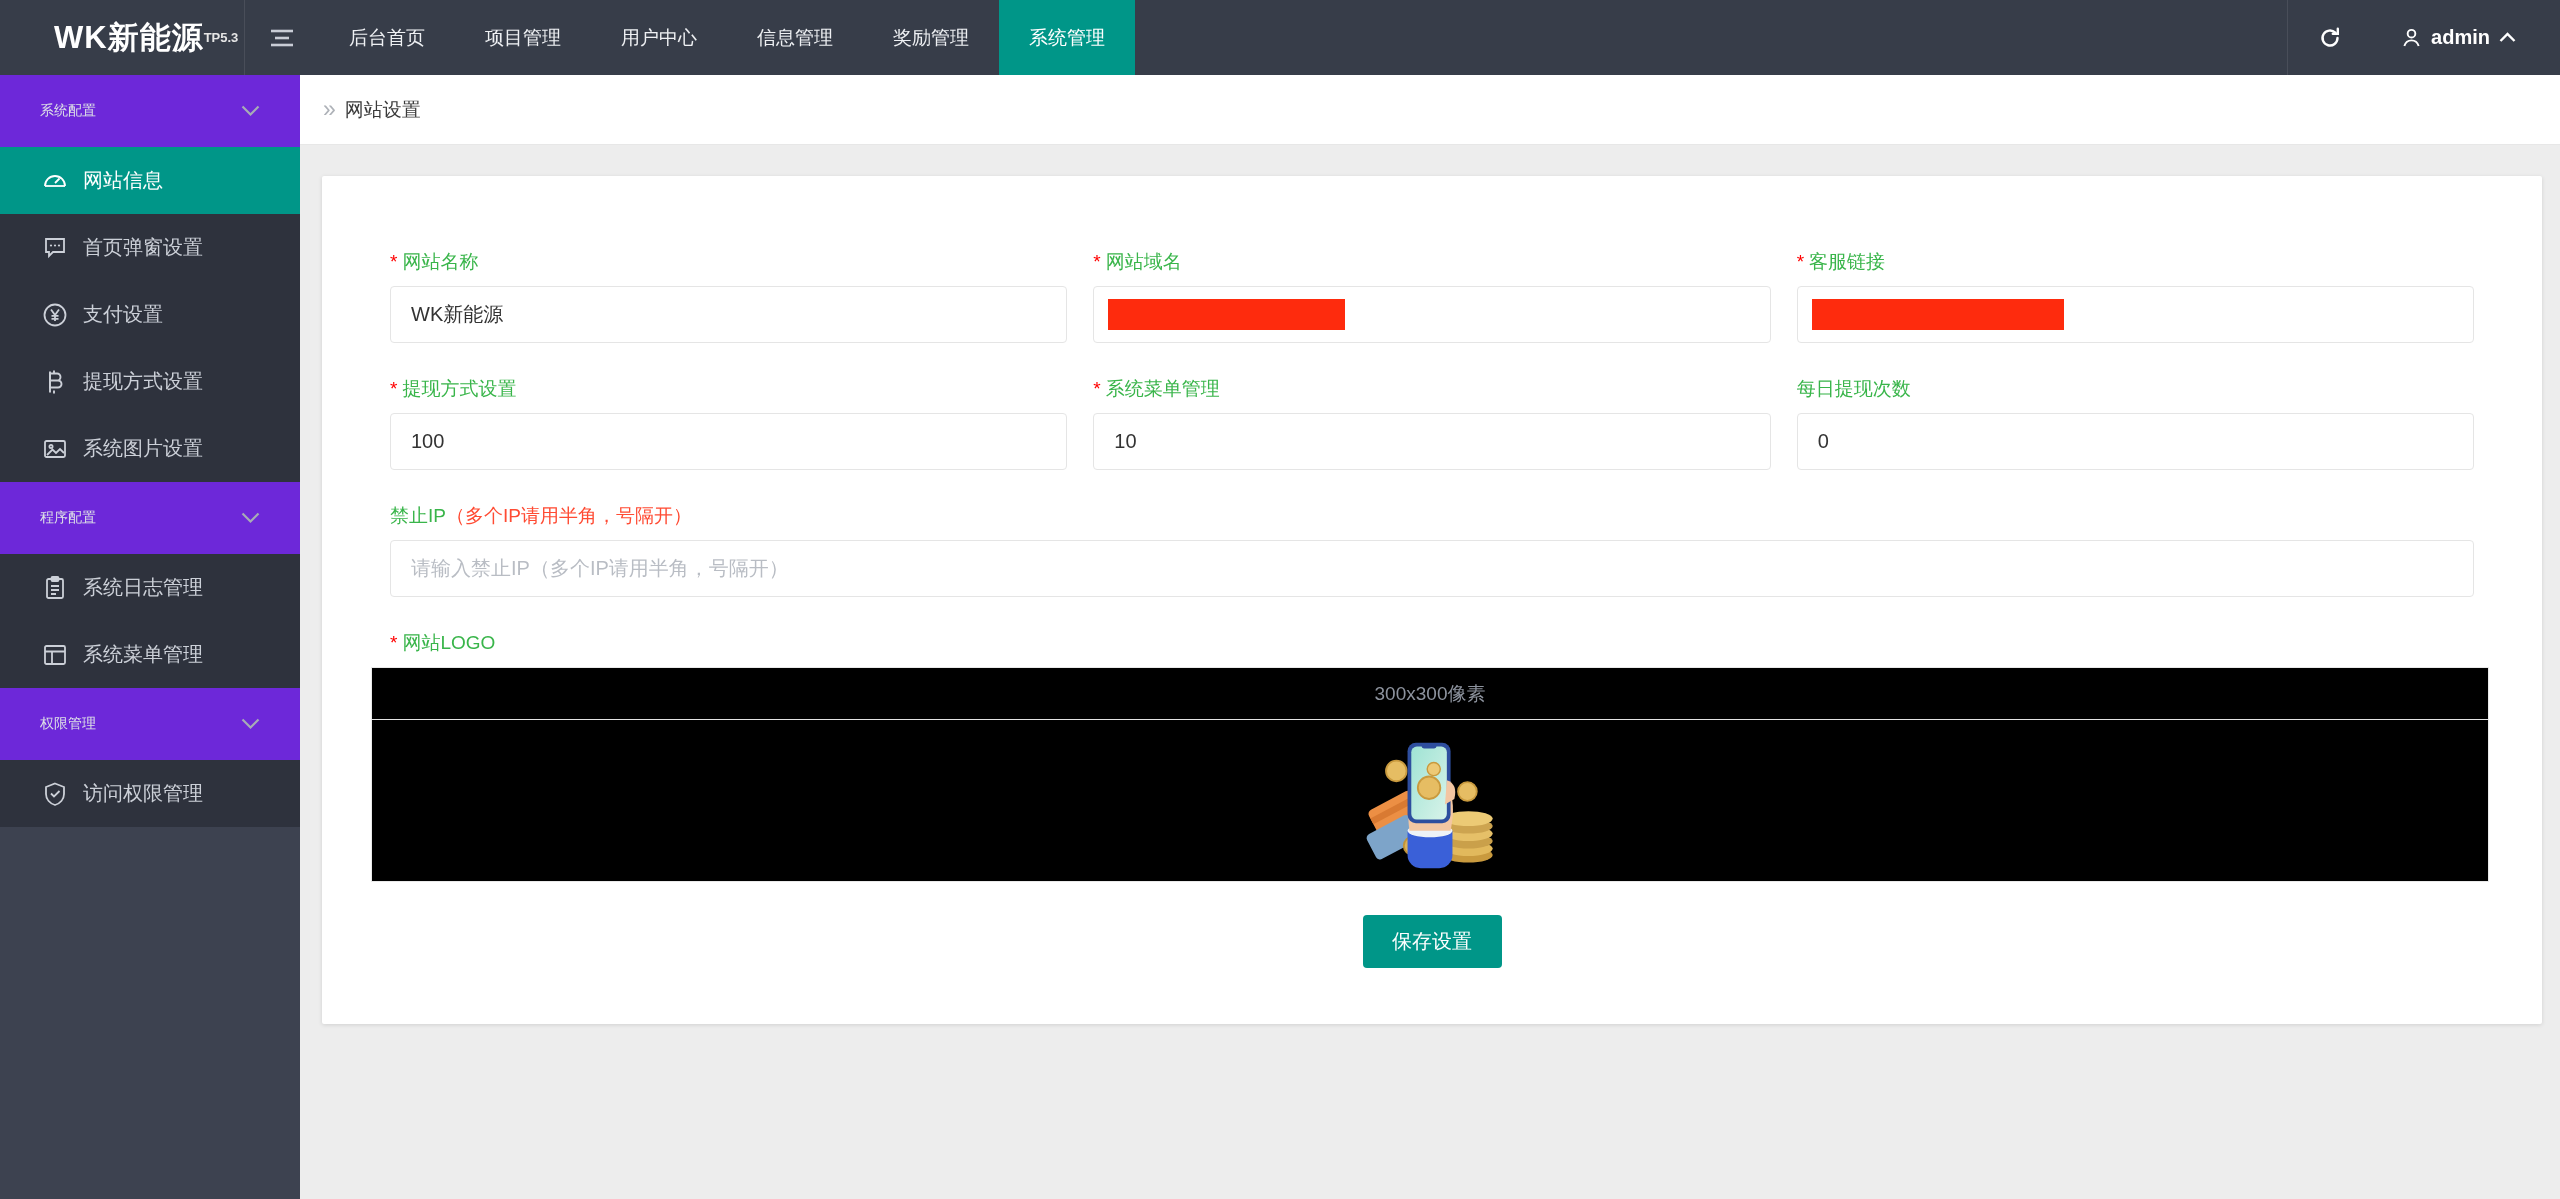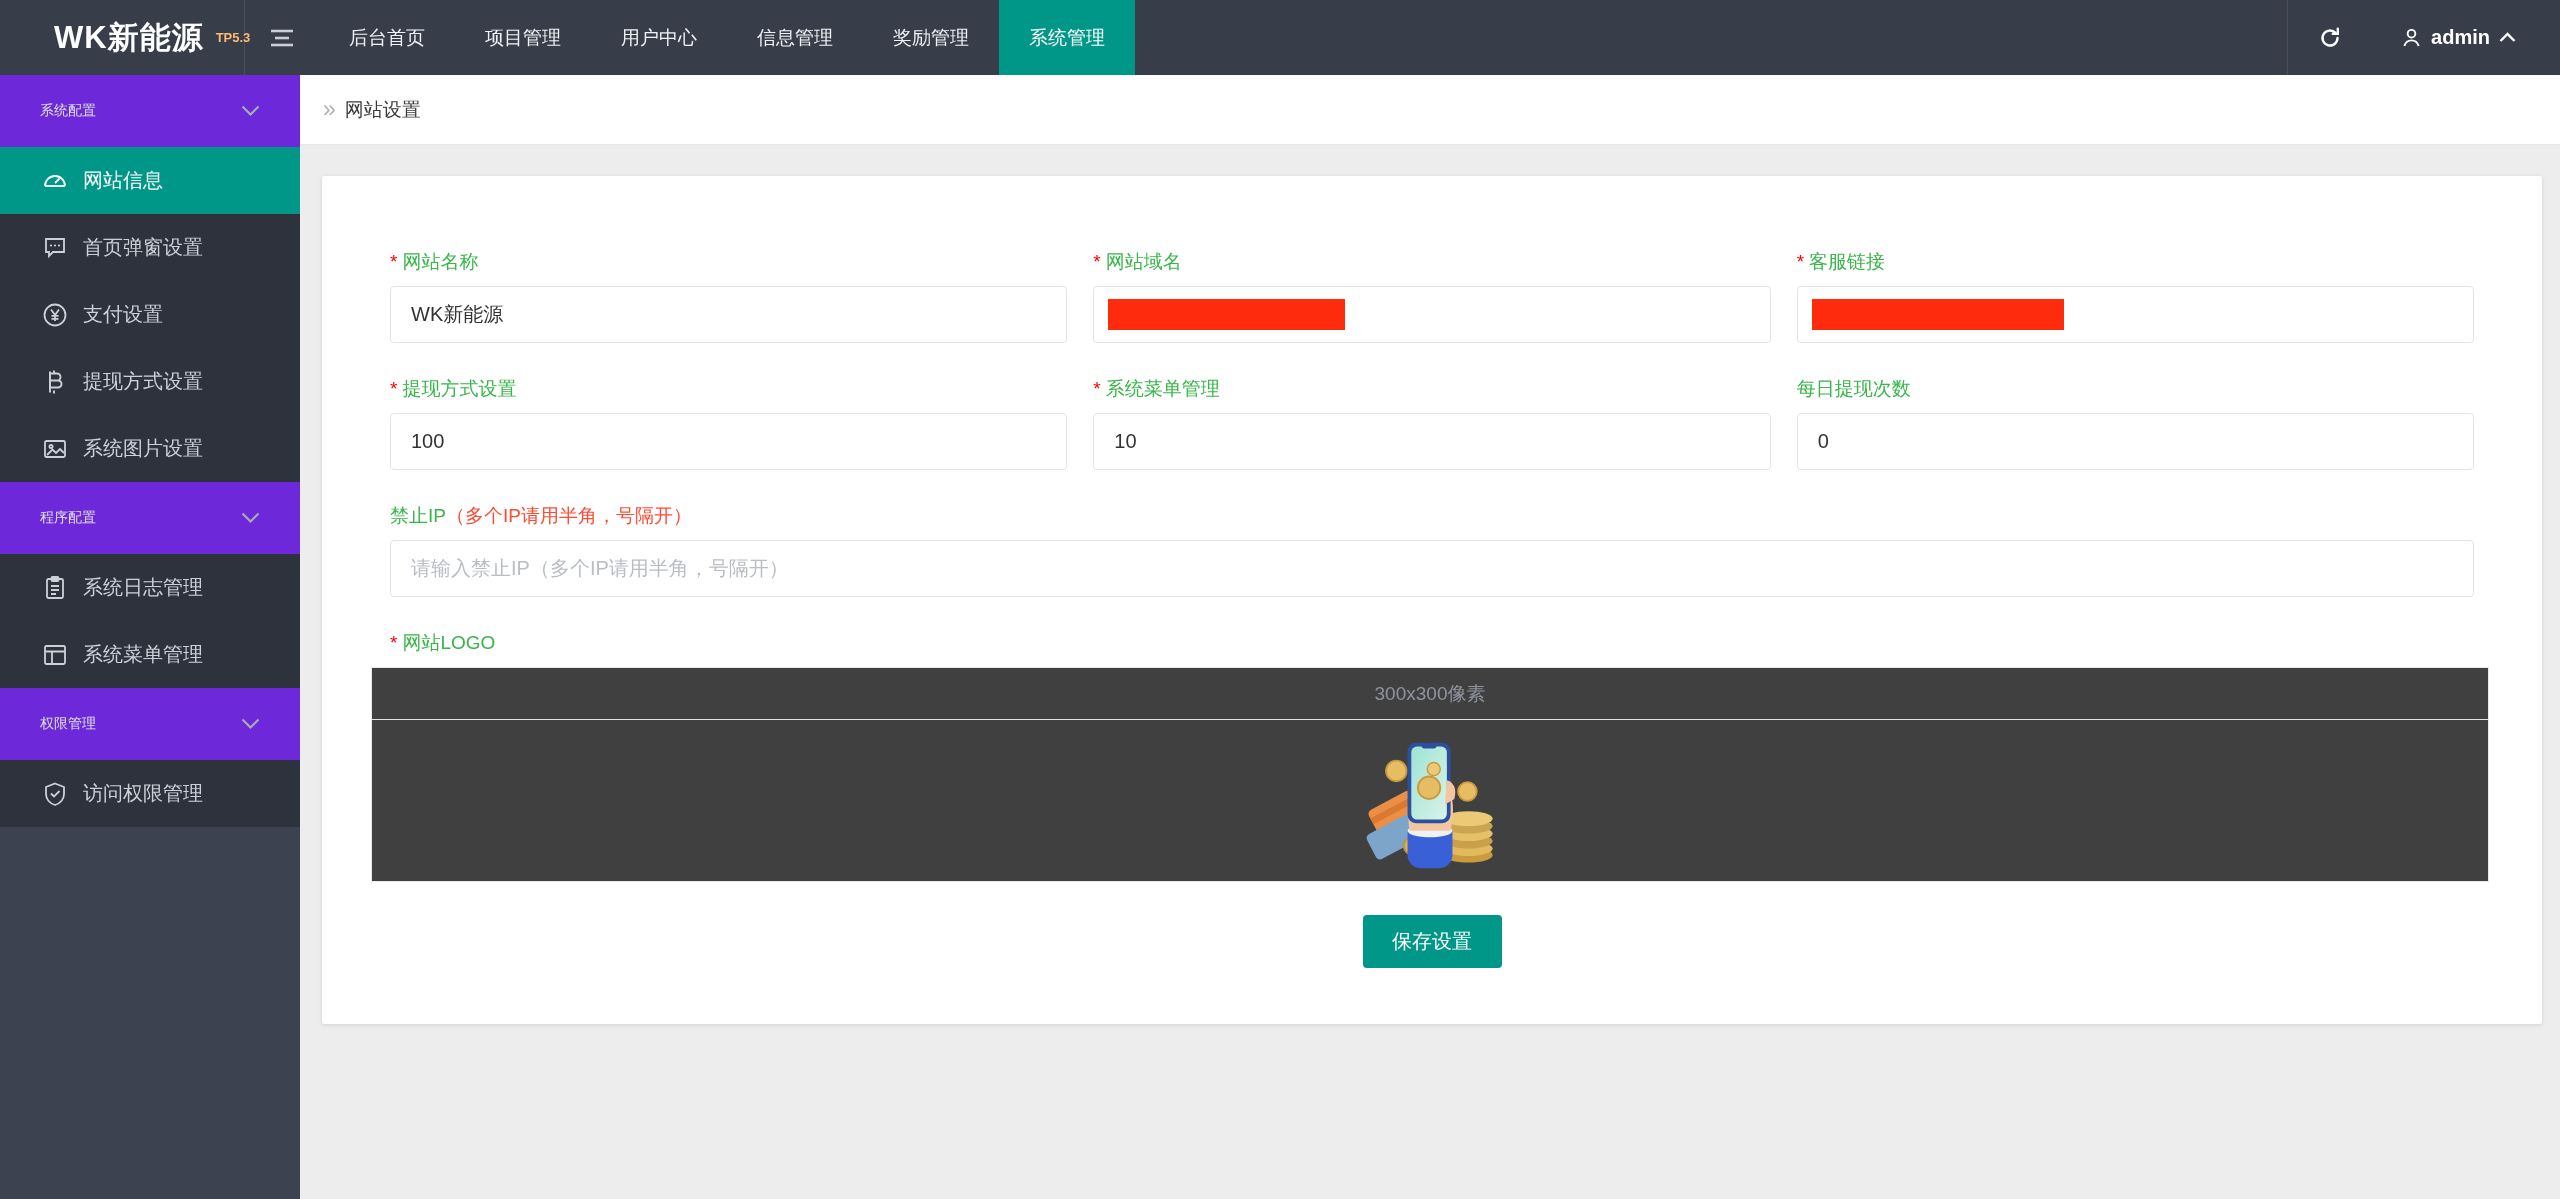--- a/index.html
+++ b/index.html
@@ -9,21 +9,21 @@
     background:#ededed; color:#333;
   }
 
   
   .topbar { height:75px; background:#373d49; display:flex; align-items:stretch; }
   .logo-area {
     width:245px; display:flex; align-items:center; padding-left:54px;
     border-right:1px solid rgba(255,255,255,0.09); flex-shrink:0;
   }
   .logo-text { color:#fff; font-size:31px; font-weight:bold; letter-spacing:1px; white-space:nowrap; }
-  .logo-ver { color:#fdba74; font-size:13px; font-weight:bold; vertical-align:top; margin-left:12px; line-height:26px; }
+  .logo-ver { color:#e5e5e5; font-size:13px; font-weight:bold; vertical-align:top; margin-left:0; line-height:26px; }
   .hamburger { width:74px; display:flex; align-items:center; justify-content:center; cursor:pointer; }
   .hamburger svg { display:block; }
   .topnav { display:flex; align-items:stretch; }
   .topnav .nav-item {
     display:flex; align-items:center; padding:4px 30px; color:#eef0f3;
     font-size:19px; cursor:pointer; text-decoration:none; white-space:nowrap;
   }
   .topnav .nav-item.active { background:#009688; color:#fff; }
   .topbar-right { margin-left:auto; display:flex; align-items:stretch; }
   .refresh-btn {
@@ -80,21 +80,21 @@
   }
   .t-input::placeholder { color:#b9bdc4; }
   .redact-box {
     width:100%; height:57px; border:1px solid #e5e5e5; border-radius:4px;
     display:flex; align-items:center; padding-left:14px; background:#fff; cursor:text;
   }
   .redact-bar { height:31px; background:#fe2b0d; }
   .redact-bar.w1 { width:237px; }
   .redact-bar.w2 { width:252px; }
 
-  .upload-wrap { margin:0 -15px 0 -19px; border:1px solid #e9e9e9; background:#404040; cursor:pointer; }
+  .upload-wrap { margin:0 -15px 0 -19px; border:1px solid #e9e9e9; background:#000000; cursor:pointer; }
   .upload-head {
     height:52px; display:flex; align-items:center; justify-content:center;
     color:#8d939e; font-size:19px; border-bottom:1px solid #e3e3e3;
   }
   .upload-body { height:161px; display:flex; align-items:center; justify-content:center; }
 
   .save-row { display:flex; justify-content:center; margin-top:33px; }
   .save-btn {
     width:139px; height:53px; background:#009688; color:#fff; font-size:20px;
     border:none; border-radius:4px; cursor:pointer;

